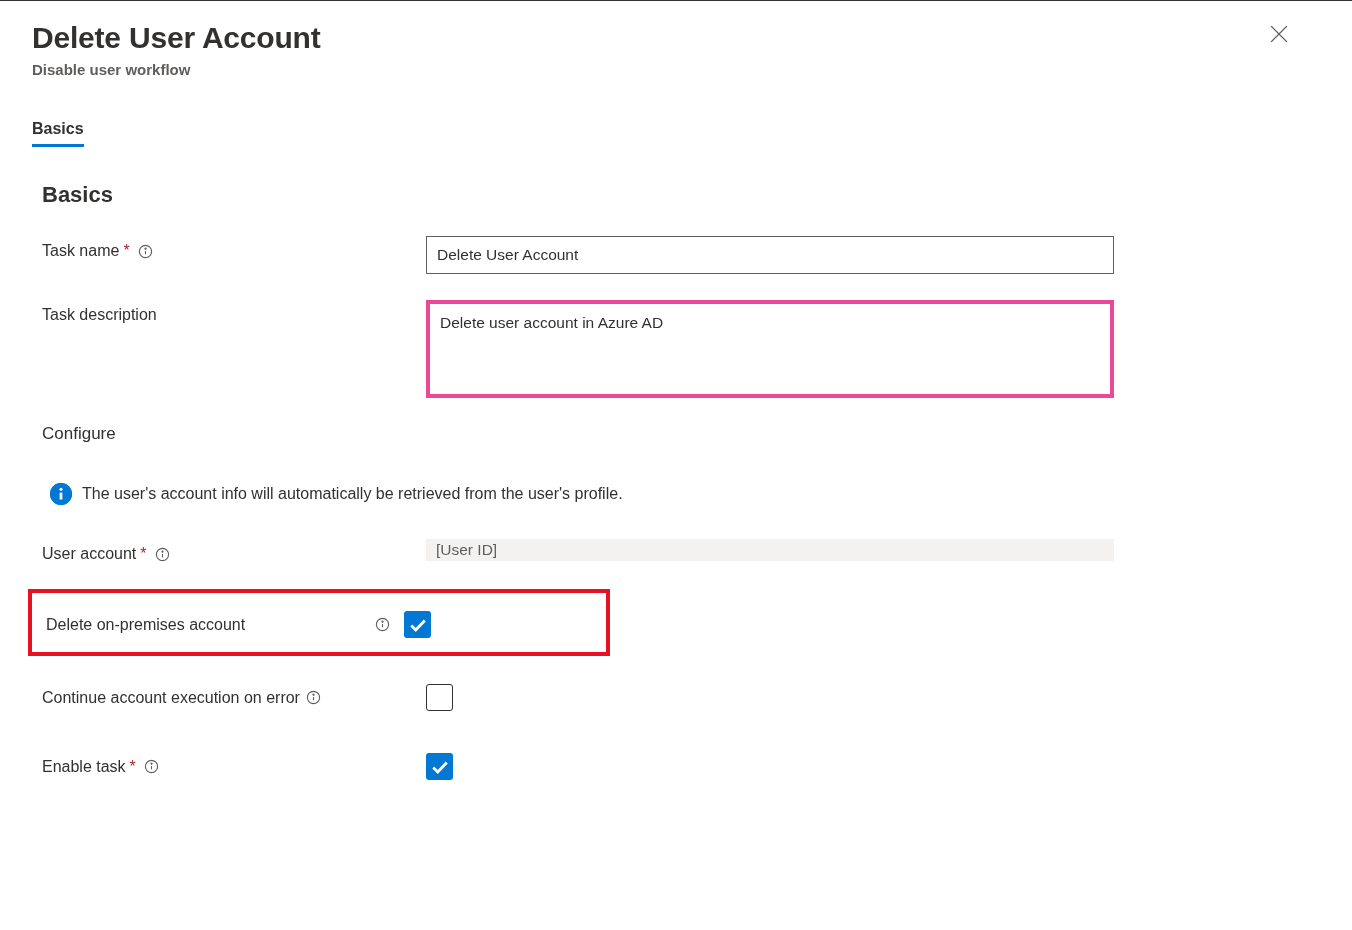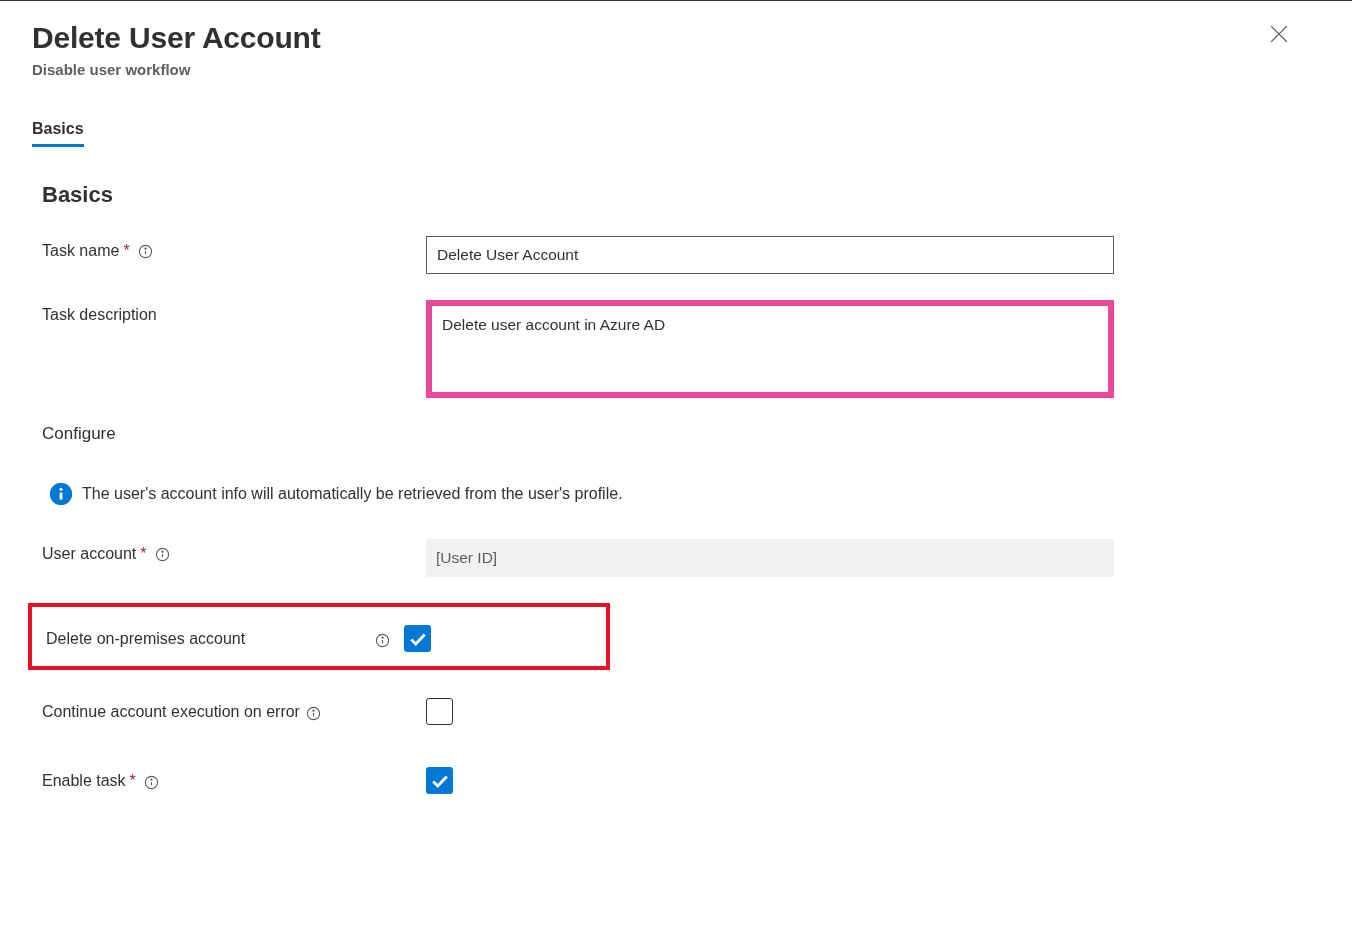--- a/index.html
+++ b/index.html
@@ -111,21 +111,21 @@
       border: 1px solid #605e5c;
       padding: 0 10px;
       font-size: 15.5px;
       color: #323130;
       font-family: inherit;
     }
     .textarea-input {
       flex: 1;
       max-width: 688px;
       min-height: 98px;
-      border: 6px solid #ec4899;
+      border: 4px solid #ec4899;
       padding: 10px 10px;
       font-size: 15.5px;
       color: #323130;
       font-family: inherit;
       resize: none;
     }
     .info-row {
       display: flex;
       align-items: center;
       margin-left: 18px;
@@ -147,39 +147,39 @@
        width: 22px;
        height: 22px;
     }
     .info-text {
       font-size: 16px;
       color: #323130;
     }
     .readonly-field {
       flex: 1;
       max-width: 688px;
-      height: 38px;
+      height: 22px;
       background: #f3f2f1;
       padding: 8px 10px;
       font-size: 15.5px;
       color: #605e5c;
       display: flex;
       align-items: center;
     }
     .checkbox-row {
       display: flex;
       align-items: center;
       margin-left: 10px;
       margin-bottom: 42px;
     }
     .checkbox-label {
       width: 384px;
       min-width: 384px;
       display: flex;
-      align-items: flex-end;
+      align-items: center;
       font-size: 16px;
       color: #323130;
     }
     .checkbox-label-narrow {
       width: 352px;
       min-width: 352px;
       justify-content: space-between;
       padding-right: 14px;
     }
     .checkbox-label-mid {

